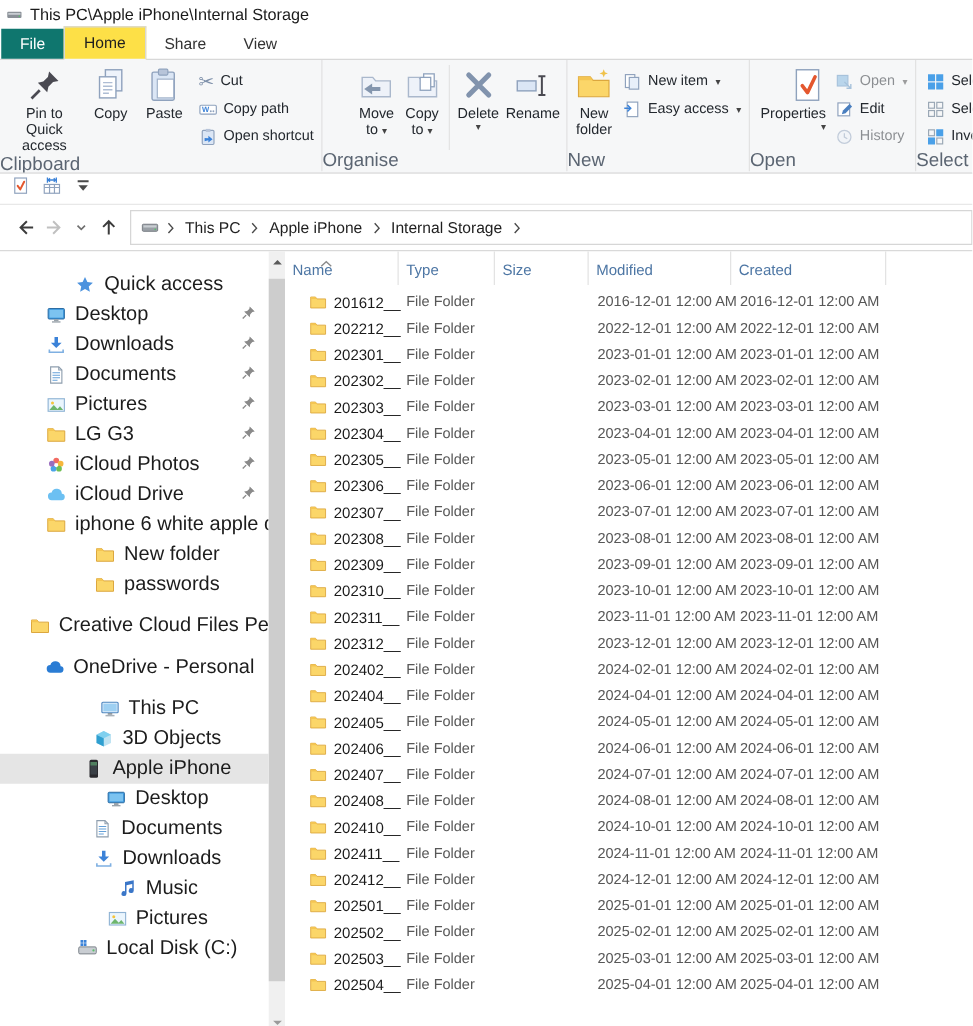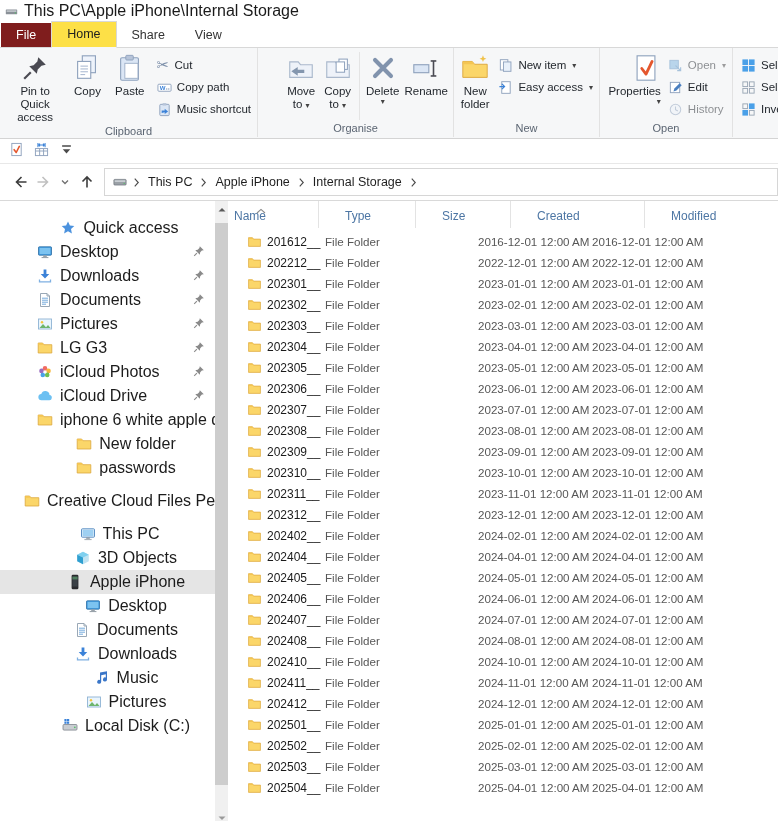--- a/index.html
+++ b/index.html
@@ -4,33 +4,33 @@
 <style>
   html,body{margin:0;padding:0;background:#fff;}
   body{width:778px;height:821px;overflow:hidden;font-family:"Liberation Sans","DejaVu Sans",sans-serif;-webkit-font-smoothing:antialiased;}
   .window{width:778px;height:821px;background:#fff;position:relative;}
   .ic{display:inline-flex;align-items:center;justify-content:center;}
   .ic svg{display:block;}
 
   
   .titlebar{height:22px;display:flex;align-items:center;padding-left:4px;background:#fff;}
   .titlebar .ic svg{width:15px;height:13px;}
-  .title-text{font-size:16px;color:#1a1a1a;margin-left:5px;}
+  .title-text{font-size:13px;color:#1a1a1a;margin-left:5px;}
 
   
   .tabrow{height:25px;display:flex;align-items:flex-end;background:#fff;border-bottom:1px solid #d8d8d8;padding-left:1px;}
   .tab{height:24px;line-height:24px;padding:0 15px;font-size:12.5px;color:#333;cursor:default;}
-  .tab.file{background:#7f1d1d;color:#fff;}
+  .tab.file{background:#0f766e;color:#fff;}
   .tab.active{background:#fde047;border:1px solid #d8d8d8;border-bottom:1px solid #f6f7f8;margin-bottom:-1px;height:25px;line-height:25px;color:#1e1e1e;z-index:2;}
 
   
   .ribbon{height:90px;background:#f6f7f8;border-bottom:1px solid #d4d4d4;display:flex;overflow:hidden;}
   .rgroup{height:89px;border-right:1px solid #e2e2e2;display:flex;flex-direction:column;box-sizing:border-box;flex:none;padding-top:3px;}
   .rg-content{flex:1;display:flex;align-items:flex-start;padding:0 3px;}
-  .rg-label{height:15px;text-align:center;font-size:11px;color:#5b6572;line-height:13px;}
+  .rg-label{height:15px;text-align:left;font-size:15px;color:#5b6572;line-height:13px;}
   .rbtn-large{display:flex;flex-direction:column;align-items:center;padding:2px 2px 0;border-radius:2px;}
   .rbtn-large .ic svg{width:30px;height:30px;}
   .rlab{font-size:11.5px;line-height:1.15;text-align:center;color:#23282e;margin-top:2px;}
   .rcaret{font-size:8px;color:#444;}
   .rcaret-below{font-size:8px;color:#444;line-height:6px;margin-top:1px;}
   .rsmall-col{display:flex;flex-direction:column;padding-top:3px;margin-left:2px;}
   .rbtn-small{display:flex;align-items:center;gap:5px;height:22px;font-size:11.5px;color:#23282e;padding:0 3px;white-space:nowrap;}
   .rbtn-small .ic svg{width:15px;height:15px;}
   .rbtn-small .rcaret{margin-left:1px;}
   .disabled{opacity:.5;}
@@ -68,21 +68,21 @@
 
   .side-scroll{width:13px;flex:none;background:#f0f0f0;position:relative;}
   .sarrow{position:absolute;left:0;width:13px;height:14px;display:flex;align-items:center;justify-content:center;}
   .sarrow svg{width:8px;height:5px;}
   .sarrow.up{top:1px;}
   .sarrow.down{bottom:1px;}
   .sthumb{position:absolute;left:0;top:22px;height:562px;width:13px;background:#cdcdcd;}
 
   
   .fl{flex:1;padding-left:2px;overflow:hidden;}
-  .fl-header{display:grid;grid-template-columns:89px 77px 75px 114px 124px 1fr;height:27px;gap:20px;}
+  .fl-header{display:grid;grid-template-columns:89px 77px 75px 114px 124px 1fr;height:27px;}
   .hcell{position:relative;border-right:1px solid #e3e3e3;display:flex;align-items:flex-end;padding:0 0 5px 6px;font-size:12px;color:#4d76a4;white-space:nowrap;box-sizing:border-box;}
   .hcell.first{padding-left:4px;}
   .sort-caret{position:absolute;left:26px;top:2px;}
   .sort-caret svg{width:10px;height:6px;}
   .fl-rows{padding-top:3px;}
   .frow{display:grid;grid-template-columns:89px 77px 75px 114px 124px 1fr;height:21px;align-items:center;font-size:11.6px;color:#575757;}
   .fname{display:flex;align-items:center;gap:5px;padding-left:17px;color:#1a1a1a;font-size:12px;white-space:nowrap;overflow:visible;}
   .fname .ic svg{width:15px;height:14px;}
   .fcell{padding-left:6px;white-space:nowrap;}
   .fcell.date{padding-left:7px;}
@@ -165,21 +165,21 @@
               <span>Copy path</span>
             </div>
             <div class="rbtn-small">
               <span class="ic">
                 <svg viewBox="0 0 16 16">
                   <rect x="3" y="2.5" width="10" height="12" rx="1" fill="#dbe6f5" stroke="#8fa2bd"></rect>
                   <rect x="6" y="1.2" width="4" height="2.6" fill="#b7c4d9"></rect>
                   <path d="M5 11.8V9l3.2.1v-2l3.6 2.9-3.6 2.8v-2z" fill="#3b82d8"></path>
                 </svg>
               </span>
-              <span>Music shortcut</span>
+              <span>Open shortcut</span>
             </div>
           </div>
         </div>
         <div class="rg-label">Clipboard</div>
       </div>
       <div class="rgroup" style="width: 196px;">
         <div class="rg-content">
           <div class="rbtn-large" style="width: 40px; margin-left: 22px;">
             <span class="ic">
               <svg viewBox="0 0 32 32">
@@ -582,20 +582,28 @@
             <svg viewBox="0 0 16 16">
               <path d="M1.2 3h4.4l1.3 1.7h7.9V13H1.2z" fill="#fbd669" stroke="#dca73e" stroke-width="0.8"></path>
               <path d="M1.2 4.7h5.7L5.6 3H1.2z" fill="#f4c553"></path>
             </svg>
           </span>
           <span class="side-label">Creative Cloud Files Personal Ac</span>
         </div>
         <div class="side-item lvl0 gap">
           <span class="ic">
             <svg viewBox="0 0 16 16">
+              <path d="M4.6 12.2a3.1 3.1 0 0 1-.3-6.2 4.2 4.2 0 0 1 8.2 1 2.6 2.6 0 0 1-.6 5.2z" fill="#2a7cd4"></path>
+            </svg>
+          </span>
+          <span class="side-label">OneDrive - Personal</span>
+        </div>
+        <div class="side-item lvl0 gap">
+          <span class="ic">
+            <svg viewBox="0 0 16 16">
               <rect x="1.5" y="2.8" width="13" height="8.4" rx="0.8" fill="#dcedfa" stroke="#4e86c0" stroke-width="0.9"></rect>
               <rect x="2.7" y="4" width="10.6" height="6" fill="#9ed0f2"></rect>
               <rect x="6.2" y="11.4" width="3.6" height="1.4" fill="#8e979e"></rect>
               <rect x="4.4" y="12.9" width="7.2" height="1.2" fill="#aab2b9"></rect>
             </svg>
           </span>
           <span class="side-label">This PC</span>
         </div>
         <div class="side-item lvl1">
           <span class="ic">
@@ -707,24 +715,24 @@
               </svg></span>
             <span>Name</span>
           </div>
           <div class="hcell">
             <span>Type</span>
           </div>
           <div class="hcell">
             <span>Size</span>
           </div>
           <div class="hcell">
+            <span>Modified</span>
+          </div>
+          <div class="hcell">
             <span>Created</span>
-          </div>
-          <div class="hcell">
-            <span>Modified</span>
           </div>
           <div class="hcell" style="border-right: none;"></div>
         </div>
       <div class="fl-rows" id="flrows">
           <div class="frow">
             <div class="fname">
               <span class="ic">
                 <svg viewBox="0 0 16 16">
                   <path d="M1.2 3h4.4l1.3 1.7h7.9V13H1.2z" fill="#fbd669" stroke="#dca73e" stroke-width="0.8"></path>
                   <path d="M1.2 4.7h5.7L5.6 3H1.2z" fill="#f4c553"></path>

